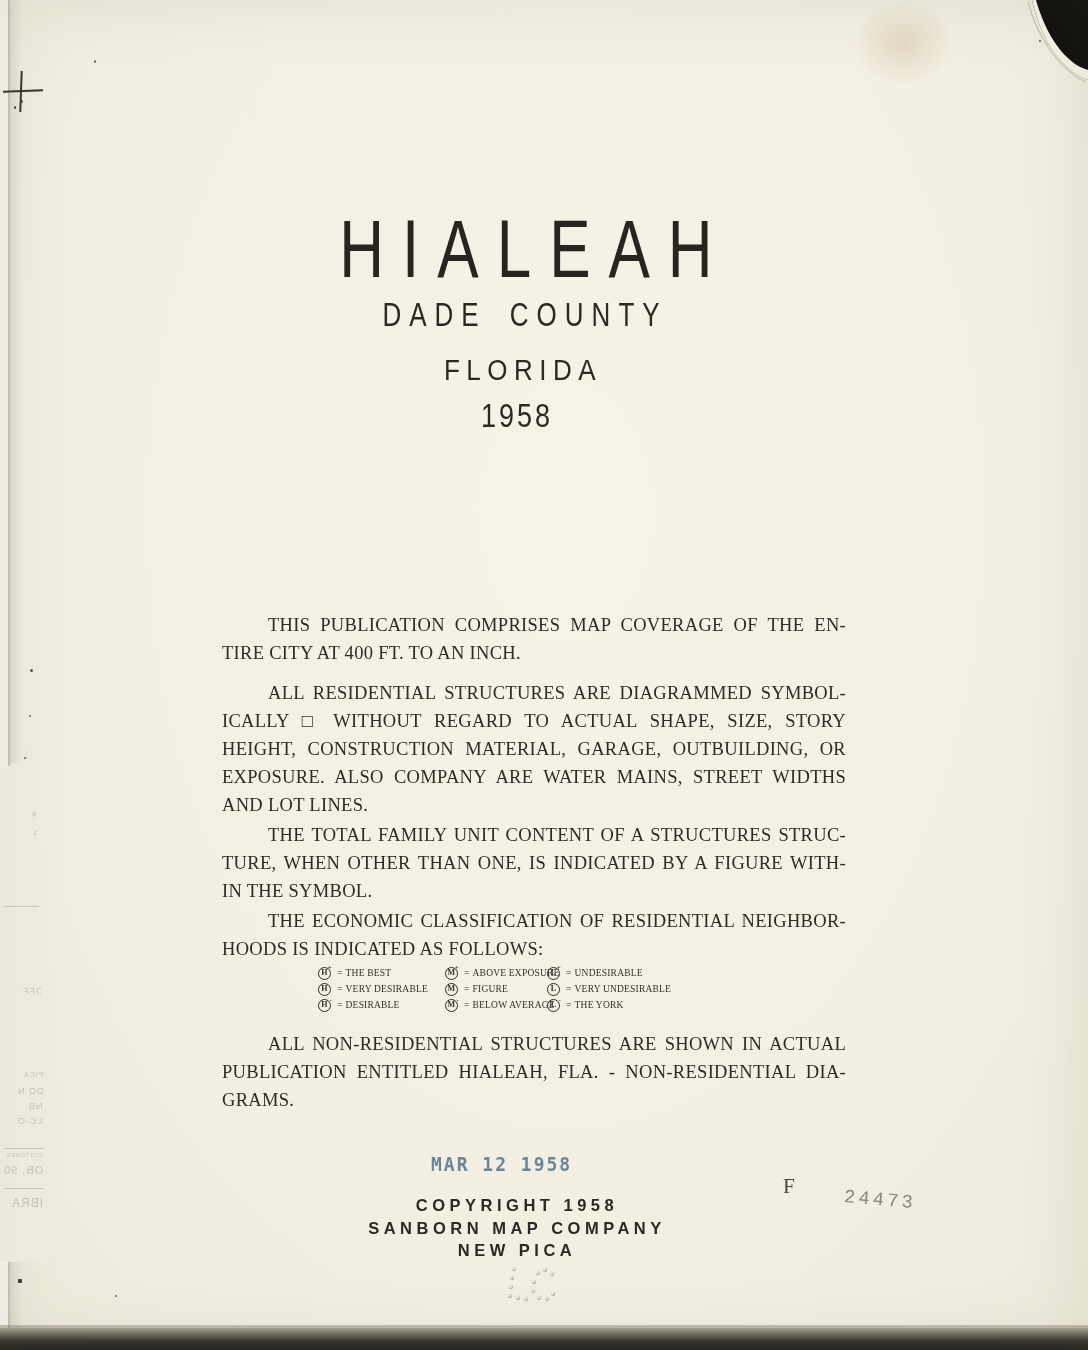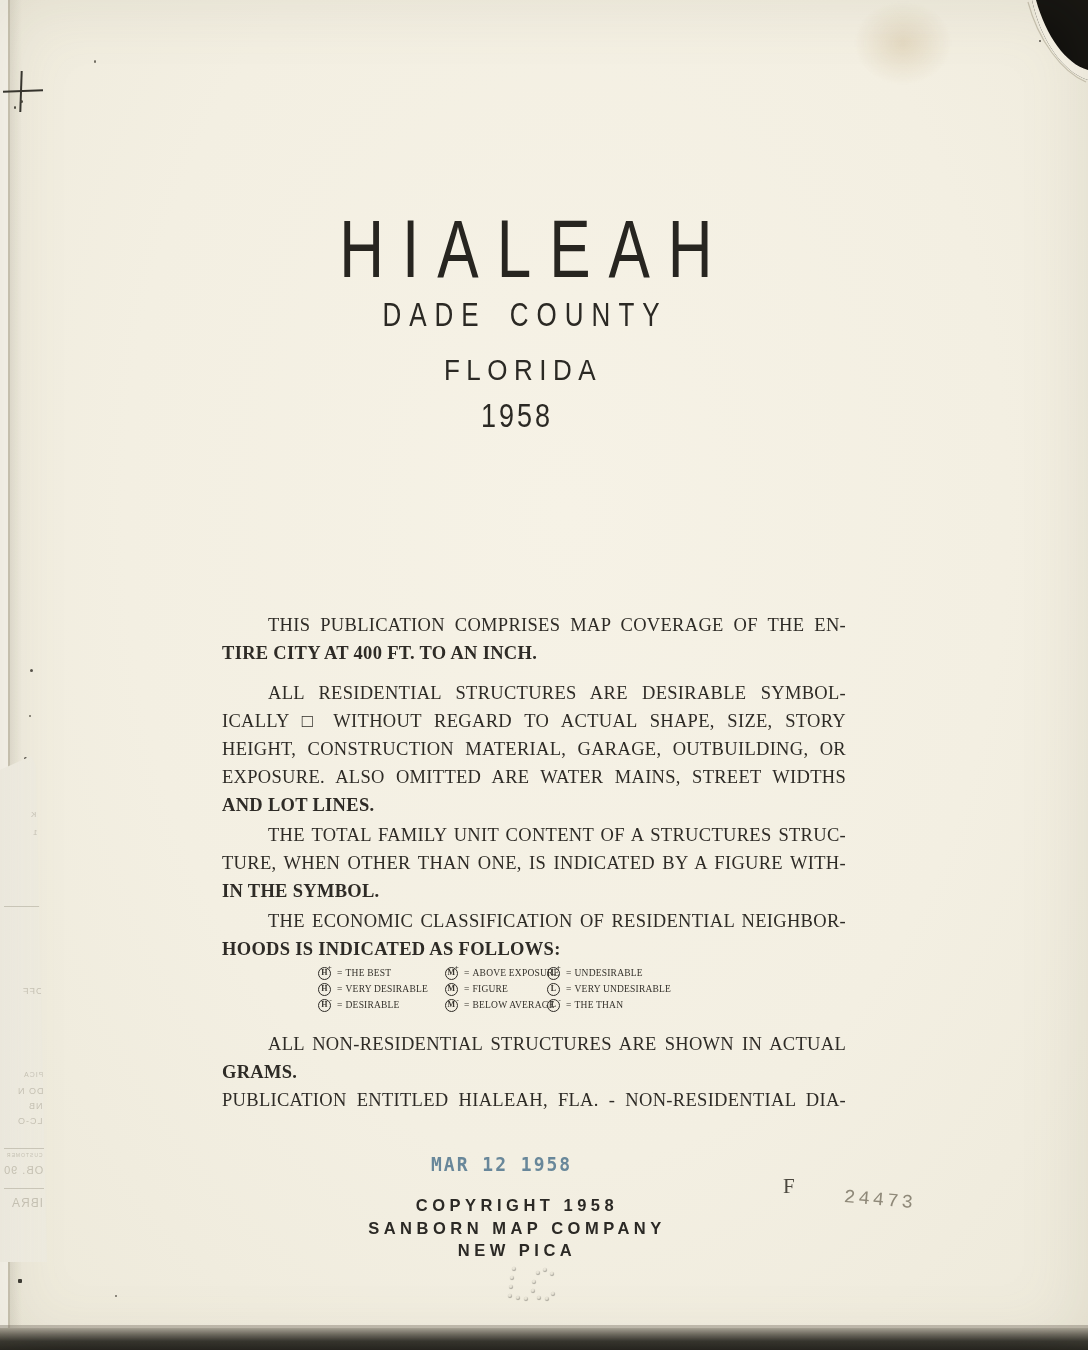--- a/index.html
+++ b/index.html
@@ -50,21 +50,21 @@
   .title-year{top:397px;font-family:"Liberation Sans",sans-serif;font-size:27px;letter-spacing:3px;
     transform:scaleY(1.25);transform-origin:50% 0;color:#2b2924;}
 
   .foreword-heading{top:561px;font-weight:700;font-size:29px;letter-spacing:2px;color:#32302a;}
 
   
   .para{position:absolute;left:222px;width:624px;font-size:18.5px;line-height:28px;letter-spacing:.3px;color:#2e2b26;}
   .p1{top:611px}.p2{top:679px}.p3{top:821px}.p4{top:907px}.p5{top:1030px}
   .tline{text-align:justify;text-align-last:justify;}
   .tline.first{text-indent:46px;}
-  .tline.last{text-align-last:left;font-weight:bold;}
+  .tline.last{text-align-last:left;}
 
   
   .legend{position:absolute;left:318px;top:965px;display:flex;font-size:9.5px;letter-spacing:.2px;color:#34312b;}
   .legend-col1{width:127px;}.legend-col2{width:102px;}.legend-col3{width:150px;}
   .leg-item{display:flex;align-items:center;white-space:nowrap;height:16px;}
   .sym{position:relative;display:inline-block;width:11px;height:11px;border:1px solid #2e2b26;border-radius:50%;margin-right:3px;flex:none;}
   .sym .ltr{position:absolute;left:50%;top:50%;transform:translate(-50%,-54%);font-size:8px;font-weight:700;line-height:1;}
   .sym .mod{position:absolute;right:-2px;top:-3px;font-size:7px;line-height:1;font-weight:700;}
   .leg-eq{margin:0 3px;}
 
@@ -133,24 +133,24 @@
   <div class="center-col abs title-state">FLORIDA</div>
   <div class="center-col abs title-year">1958</div>
 
 
   <div class="para p1">
     <div class="tline first">THIS PUBLICATION COMPRISES MAP COVERAGE OF THE EN-</div>
     <div class="tline last">TIRE CITY AT 400 FT.  TO AN INCH.</div>
   </div>
 
   <div class="para p2">
-    <div class="tline first">ALL RESIDENTIAL STRUCTURES ARE DESIRABLE SYMBOL-</div>
+    <div class="tline first">ALL RESIDENTIAL STRUCTURES ARE DIAGRAMMED SYMBOL-</div>
     <div class="tline">ICALLY  □  WITHOUT REGARD TO ACTUAL SHAPE, SIZE, STORY</div>
     <div class="tline">HEIGHT, CONSTRUCTION MATERIAL, GARAGE, OUTBUILDING, OR</div>
-    <div class="tline">EXPOSURE.  ALSO OMITTED ARE WATER MAINS, STREET WIDTHS</div>
+    <div class="tline">EXPOSURE.  ALSO COMPANY ARE WATER MAINS, STREET WIDTHS</div>
     <div class="tline last">AND LOT LINES.</div>
   </div>
 
   <div class="para p3">
     <div class="tline first">THE TOTAL FAMILY UNIT CONTENT OF A STRUCTURES STRUC-</div>
     <div class="tline">TURE, WHEN OTHER THAN ONE, IS INDICATED BY A FIGURE WITH-</div>
     <div class="tline last">IN THE SYMBOL.</div>
   </div>
 
   <div class="para p4">
@@ -227,29 +227,29 @@
           </span>
         <span class="leg-eq">=</span>
         <span>VERY UNDESIRABLE</span>
       </div>
       <div class="leg-item">
         <span class="sym">
             <span class="ltr">L</span>
             <span class="mod">-</span>
           </span>
         <span class="leg-eq">=</span>
-        <span>THE THAN</span>
+        <span>THE YORK</span>
       </div>
     </div>
   </div>
 
   <div class="para p5">
     <div class="tline first">ALL NON-RESIDENTIAL STRUCTURES ARE SHOWN IN ACTUAL</div>
+    <div class="tline">PUBLICATION ENTITLED HIALEAH, FLA.  - NON-RESIDENTIAL DIA-</div>
     <div class="tline last">GRAMS.</div>
-    <div class="tline">PUBLICATION ENTITLED HIALEAH, FLA.  - NON-RESIDENTIAL DIA-</div>
   </div>
 
   <div class="date-stamp">MAR 12 1958</div>
 
   <div class="center-col abs copyright">
     <div>COPYRIGHT 1958</div>
     <div>SANBORN MAP COMPANY</div>
     <div>NEW PICA</div>
   </div>
 

